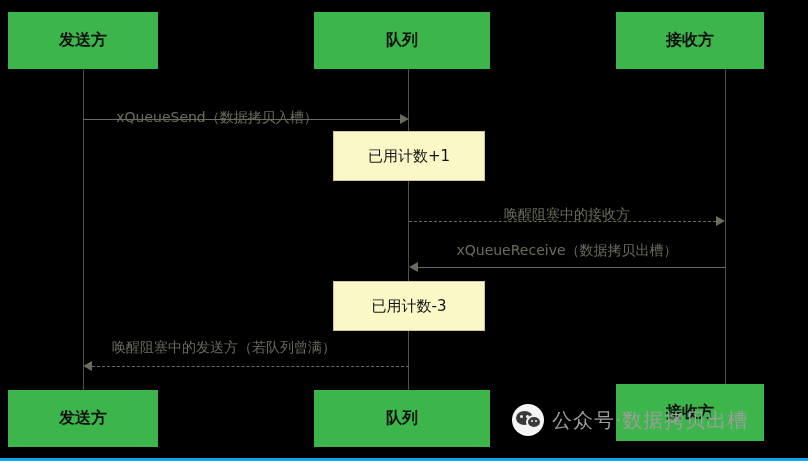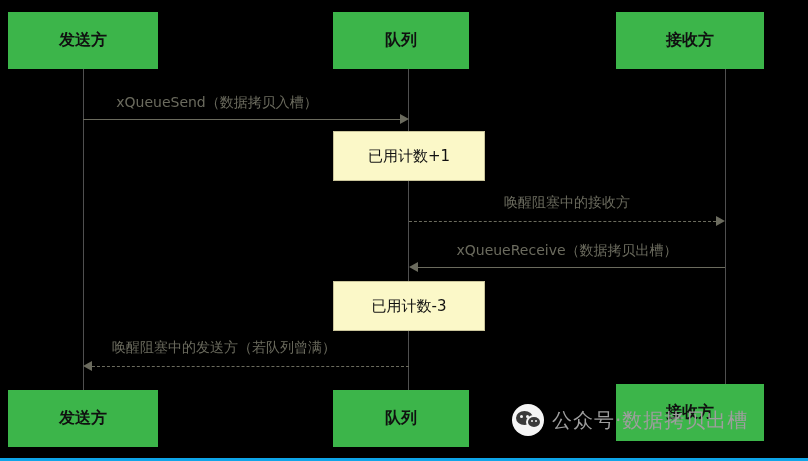--- a/index.html
+++ b/index.html
@@ -8,36 +8,36 @@
     font-family:"DejaVu Sans","Liberation Sans",sans-serif;overflow:hidden;
   }
   .stage{position:absolute;left:0;top:0;width:808px;height:458px;background:#000000;}
 
   
   .actor{
     position:absolute;height:57px;background:#3CB54A;color:#101010;
     font-weight:bold;font-size:16px;display:flex;align-items:center;justify-content:center;
   }
   .actor.sender{left:8px;width:150px}
-  .actor.queue{left:333px;width:136px}
+  .actor.queue{left:314px;width:176px}
   .actor.receiver{left:616px;width:148px}
   .actor.top{top:12px}
   .actor.bottom{top:390px}
   .actor.receiver.bottom{top:384px}
 
   
   .lifeline{position:absolute;top:69px;width:0;border-left:1px solid #4f4f4f}
   .ll-sender{left:83px;height:321px}
   .ll-queue{left:408px;height:321px}
   .ll-receiver{left:725px;height:315px}
 
   
   .msg-label{position:absolute;font-size:14px;color:#6B6B5E;text-align:center;white-space:nowrap;overflow:hidden}
-  .m1{left:83px;width:268px;top:94px}
-  .m2{left:409px;width:316px;top:194px}
+  .m1{left:83px;width:268px;top:109px}
+  .m2{left:409px;width:316px;top:206px}
   .m3{left:409px;width:316px;top:242px}
   .m4{left:79px;width:290px;top:339px}
 
   
   .msg-line{position:absolute;height:0;border-top:1px solid #6B6B5E}
   .msg-line.dashed{border-top-style:dashed}
   .l1{left:83px;width:317px;top:119px}
   .l2{left:409px;width:307px;top:221px}
   .l3{left:418px;width:307px;top:267px}
   .l4{left:92px;width:317px;top:366px}

